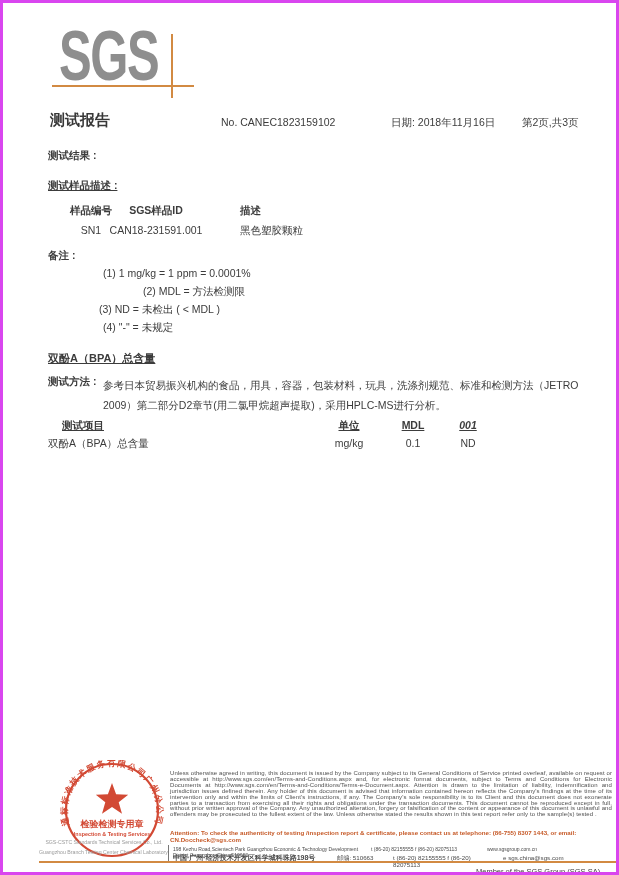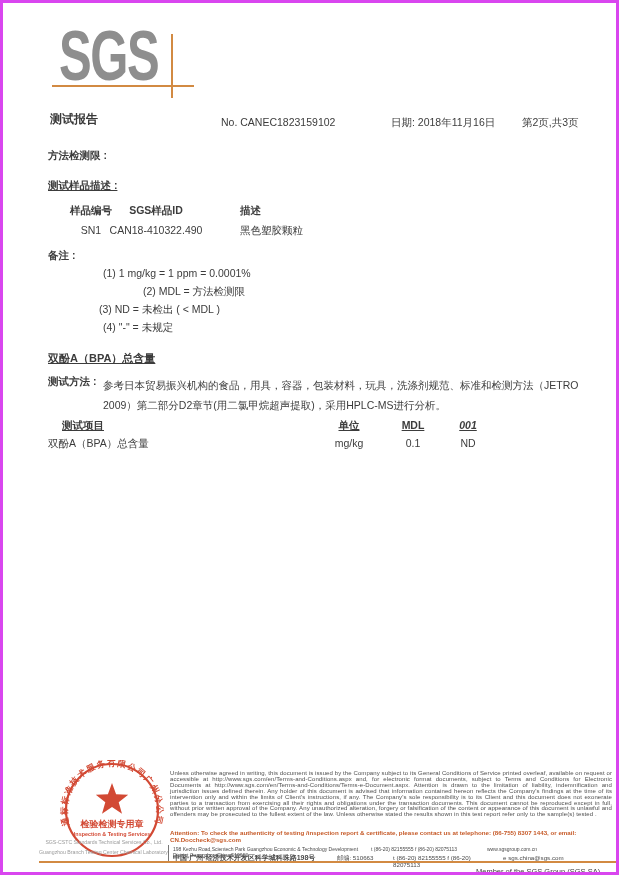--- a/index.html
+++ b/index.html
@@ -11,21 +11,21 @@
   }
   .abs { position:absolute; }
   
   .logo-text {
     left:56px; top:18px; font-size:70px; line-height:1; font-weight:bold;
     color:#8e8e8e; letter-spacing:-2px; transform:scaleX(0.70); transform-origin:left top;
   }
   .logo-hline { left:49px; top:82px; width:142px; height:2px; background:#d28a42; }
   .logo-vline { left:168px; top:31px; width:2px; height:64px; background:#d28a42; }
   
-  .report-title { left:47px; top:108px; font-size:12px; font-weight:bold; color:#383838; }
+  .report-title { left:47px; top:108px; font-size:15px; font-weight:bold; color:#383838; }
   .hdr { font-size:10.5px; color:#3c3c3c; }
   .report-no   { left:218px; top:113px; }
   .report-date { left:379px; top:113px;margin-left:9px; }
   .report-page { left:519px; top:113px; }
   
   .lbl  { font-size:10.5px; font-weight:bold; color:#3c3c3c; }
   .txt  { font-size:10.5px; color:#3c3c3c; }
   .u    { text-decoration:underline; }
   .results-label { left:45px; top:146px; }
   .sample-title  { left:45px; top:176px; }
@@ -84,30 +84,30 @@
 
   <div class="abs logo-text">SGS</div>
   <div class="abs logo-hline"></div>
   <div class="abs logo-vline"></div>
 
   <div class="abs report-title">测试报告</div>
   <div class="abs hdr report-no">No. CANEC1823159102</div>
   <div class="abs hdr report-date">日期: 2018年11月16日</div>
   <div class="abs hdr report-page">第2页,共3页</div>
 
-  <div class="abs lbl results-label">方法检测限 :</div>
+  <div class="abs lbl results-label">测试结果 :</div>
 
   <div class="abs lbl u sample-title">测试样品描述 :</div>
 
   <div class="abs txt stbl-h c1 row-h">样品编号</div>
   <div class="abs txt stbl-h c2 row-h">SGS样品ID</div>
   <div class="abs txt stbl-h c3 row-h">描述</div>
 
   <div class="abs txt c1 row-1">SN1</div>
-  <div class="abs txt c2 row-1">CAN18-410322.490</div>
+  <div class="abs txt c2 row-1">CAN18-231591.001</div>
   <div class="abs txt c3 row-1">黑色塑胶颗粒</div>
 
   <div class="abs lbl notes-label">备注 :</div>
   <div class="abs txt note-0">(1) 1 mg/kg = 1 ppm = 0.0001%</div>
   <div class="abs txt note-1">(2) MDL = 方法检测限</div>
   <div class="abs txt note-2">(3) ND = 未检出 ( &lt; MDL )</div>
   <div class="abs txt note-3">(4) "-" = 未规定</div>
 
   <div class="abs lbl u bpa-title">双酚A（BPA）总含量</div>
   <div class="abs lbl method-label">测试方法 :</div>

